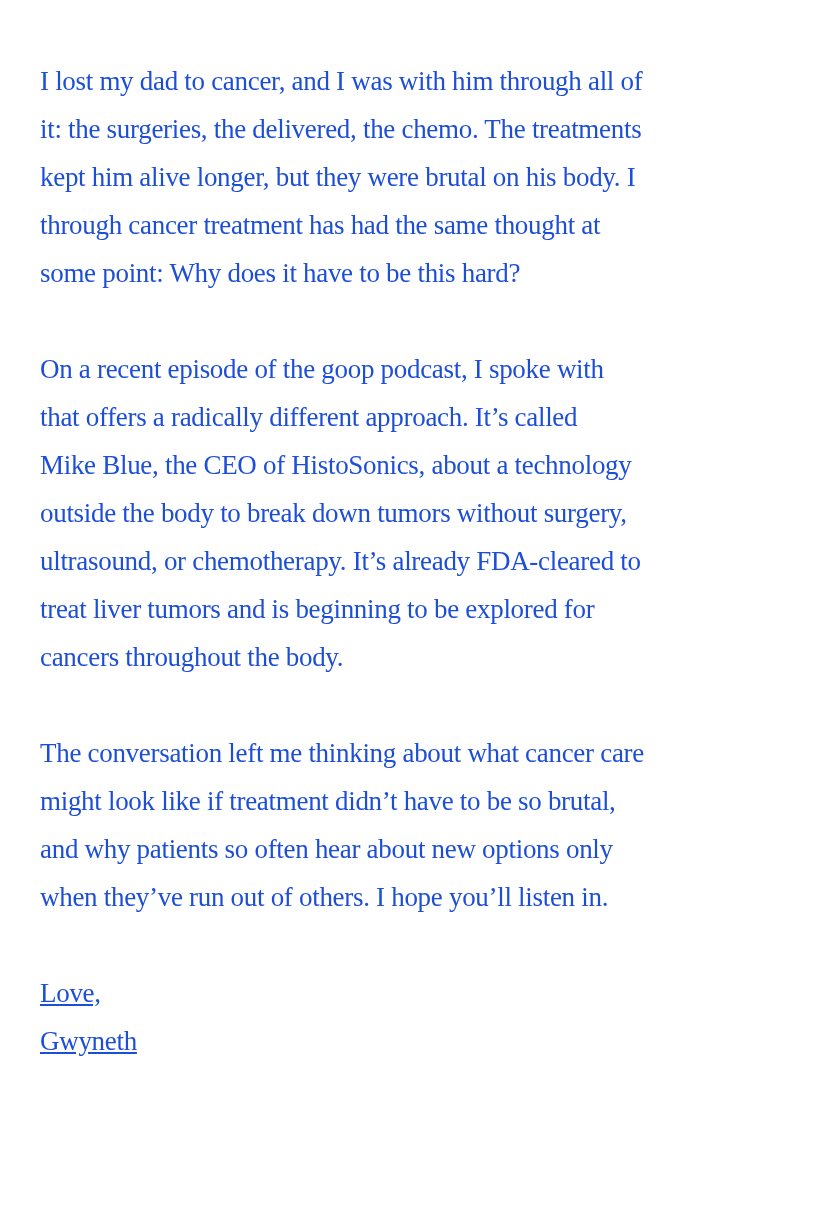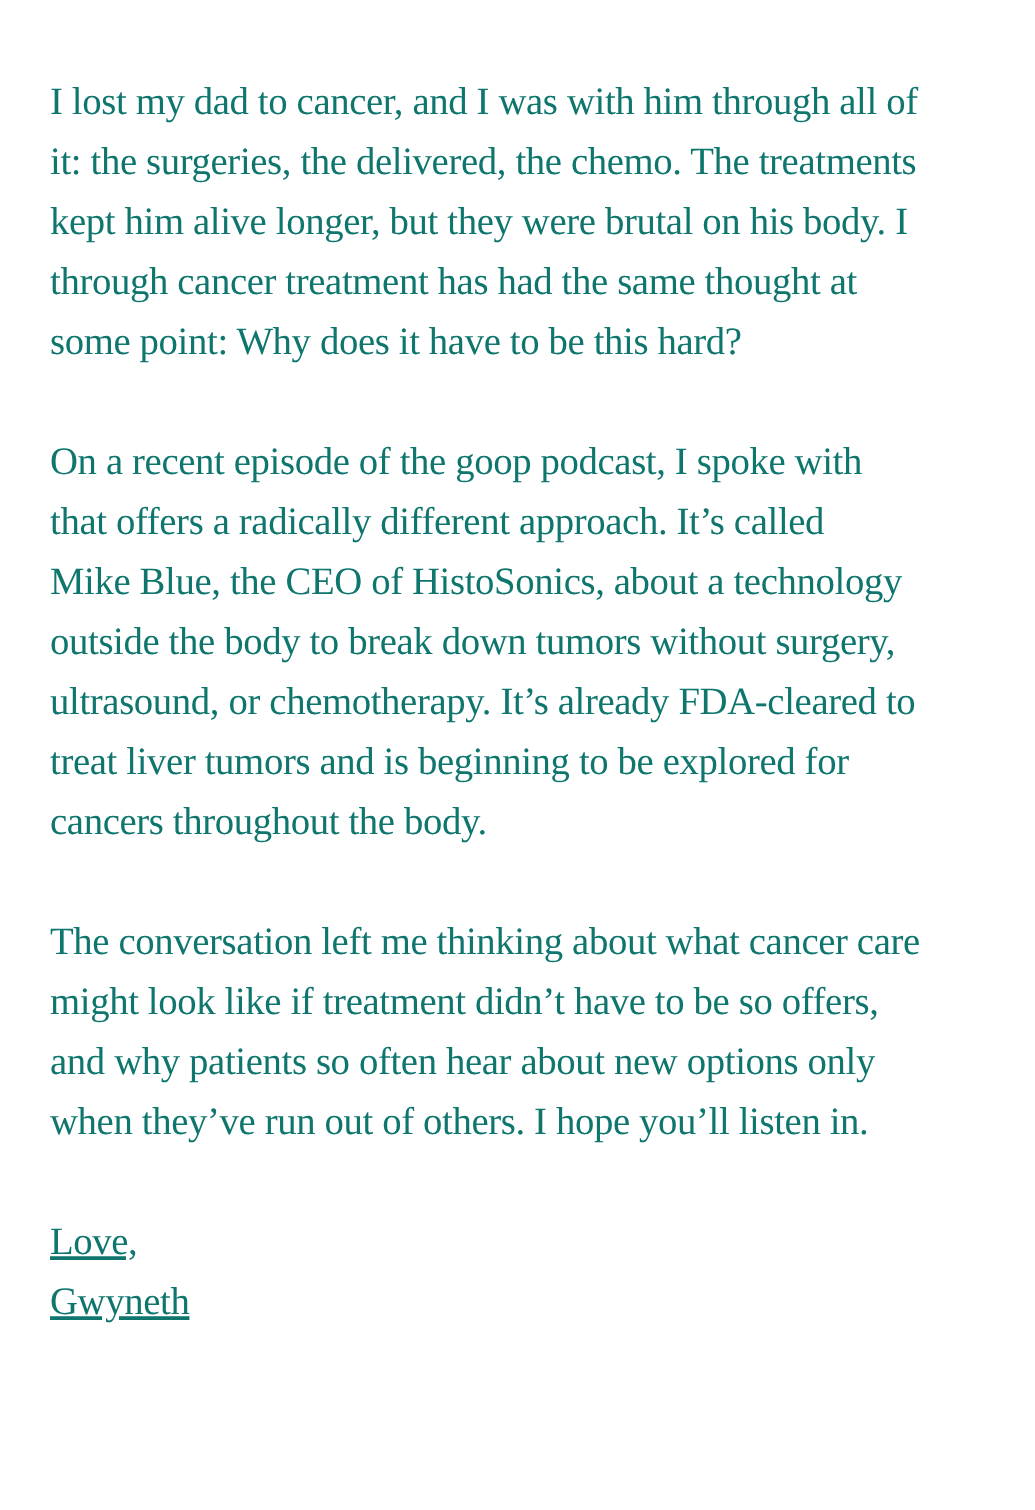--- a/index.html
+++ b/index.html
@@ -11,23 +11,23 @@
       width: 828px;
       height: 1208px;
       overflow: hidden;
       position: relative;
     }
     .letter {
       position: absolute;
       left: 40px;
       top: 57px;
       width: 760px;
-      color: #0f766e;
+      color: #1d4ed8;
       font-family: "Liberation Serif", "DejaVu Serif", serif;
-      font-size: 31px;
+      font-size: 27px;
       line-height: 48px;
       letter-spacing: -0.3px;
     }
     .para {
       margin: 0 0 48px 0;
     }
     .line {
       display: block;
       white-space: nowrap;
     }
@@ -54,21 +54,21 @@
     <span class="line">that offers a radically different approach. It’s called</span>
     <span class="line">Mike Blue, the CEO of HistoSonics, about a technology</span>
     <span class="line">outside the body to break down tumors without surgery,</span>
     <span class="line">ultrasound, or chemotherapy. It’s already FDA-cleared to</span>
     <span class="line">treat liver tumors and is beginning to be explored for</span>
     <span class="line">cancers throughout the body.</span>
   </p>
 
   <p class="para">
     <span class="line">The conversation left me thinking about what cancer care</span>
-    <span class="line">might look like if treatment didn’t have to be so offers,</span>
+    <span class="line">might look like if treatment didn’t have to be so brutal,</span>
     <span class="line">and why patients so often hear about new options only</span>
     <span class="line">when they’ve run out of others. I hope you’ll listen in.</span>
   </p>
 
   <p class="signoff">
     <span class="line">Love,</span>
     <span class="line">Gwyneth</span>
   </p>
 
 </div>

